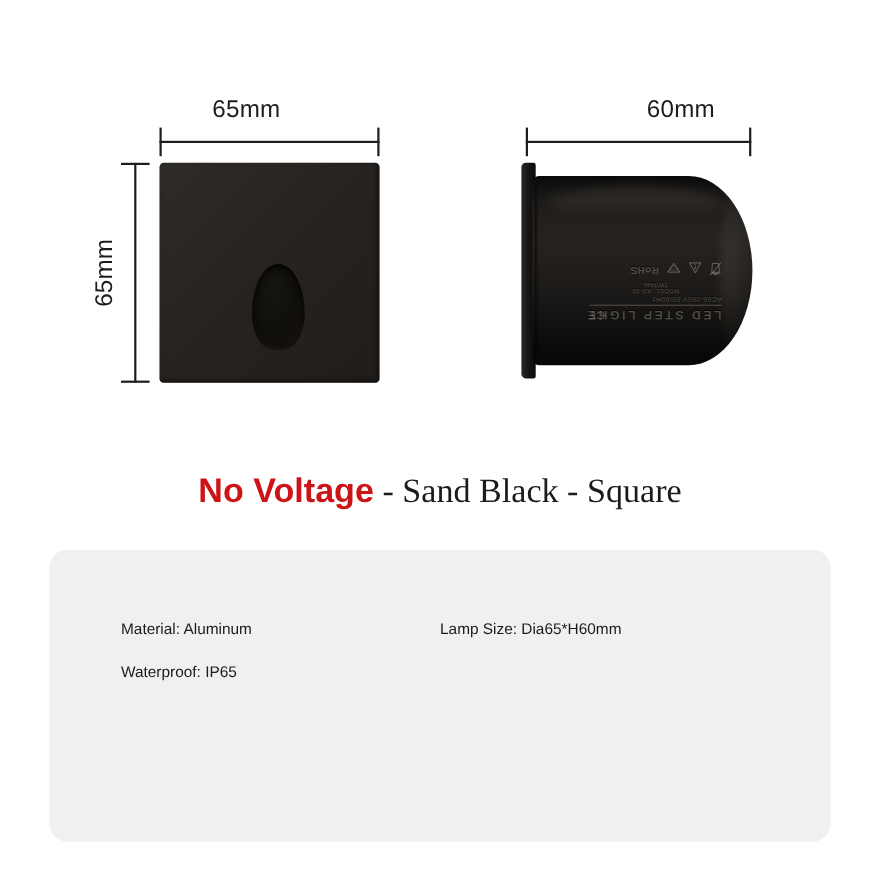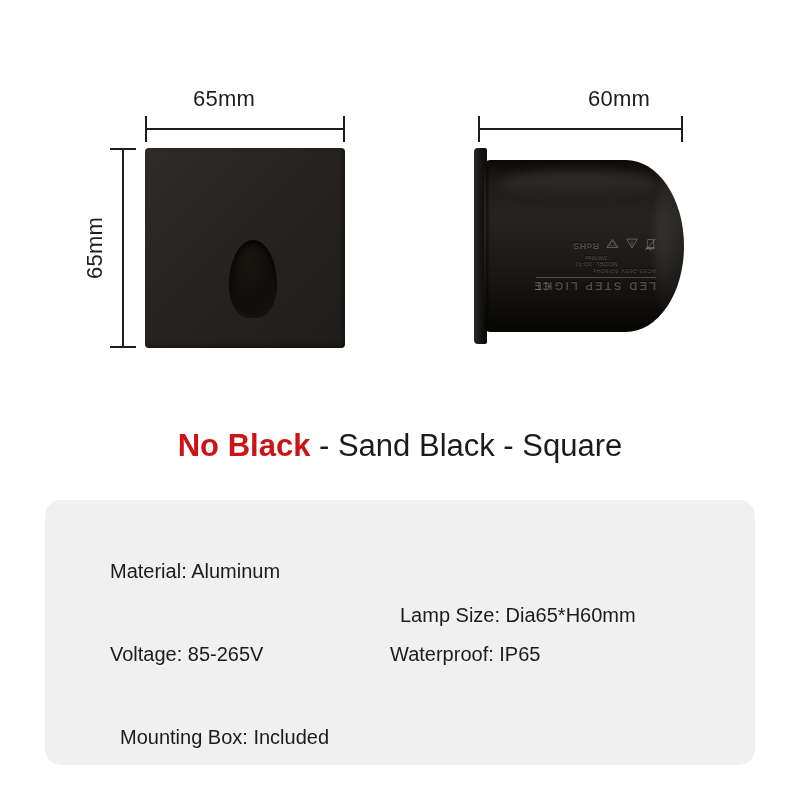--- a/index.html
+++ b/index.html
@@ -217,20 +217,21 @@
     text-align: center;
     font-size: 31px;
     white-space: nowrap;
   }
   #headline-sensor {
     color: #cc1417;
     font-weight: bold;
   }
   #headline-rest {
     color: #1b1b1b;
+    font-family: Liberation Serif, serif;
   }
 
   
   #spec-panel {
     position: absolute;
     left: 45px;
     top: 500px;
     width: 710px;
     height: 265px;
     background: #f0f0f0;
@@ -239,28 +240,27 @@
   #spec-grid {
     position: absolute;
     left: 65px;
     top: 60px;
     width: 600px;
     display: grid;
     grid-template-columns: 280px 320px;
     row-gap: 17px;
   }
   .spec-item {
-    font-size: 20px;
+    font-size: 14px;
     color: #1b1b1b;
     white-space: nowrap;
     line-height: 22px;
   }
   .spec-item.col-right {
     padding-left: 10px;
-    margin-top: 44px;
   }
 </style>
 </head>
 <body>
 
 <div id="product-gallery">
 
   <div class="dim-label" style="left:224px; top:86px; transform:translateX(-50%);">65mm</div>
   <div class="dim-line-h" style="left:145px; top:128px; width:200px;"></div>
   <div class="dim-cap-v" style="left:145px; top:116px; height:26px;"></div>
@@ -319,27 +319,25 @@
             </svg>
           </div>
           <div id="print-rohs">RoHS</div>
         </div>
       </div>
     </div>
   </div>
 </div>
 
 <div id="headline">
-  <span id="headline-sensor">No Black</span><span id="headline-rest"> - Sand Black - Square</span>
+  <span id="headline-sensor">No Voltage</span><span id="headline-rest"> - Sand Black - Square</span>
 </div>
 
 <div id="spec-panel">
   <div id="spec-grid">
     <div class="spec-item">Material: Aluminum</div>
     <div class="spec-item col-right">Lamp Size: Dia65*H60mm</div>
 
-    <div class="spec-item">Voltage: 85-265V</div>
 
 
     <div class="spec-item">Waterproof: IP65</div>
-    <div class="spec-item col-right">Mounting Box: Included</div>
   </div>
 </div>
 
 </body></html>

